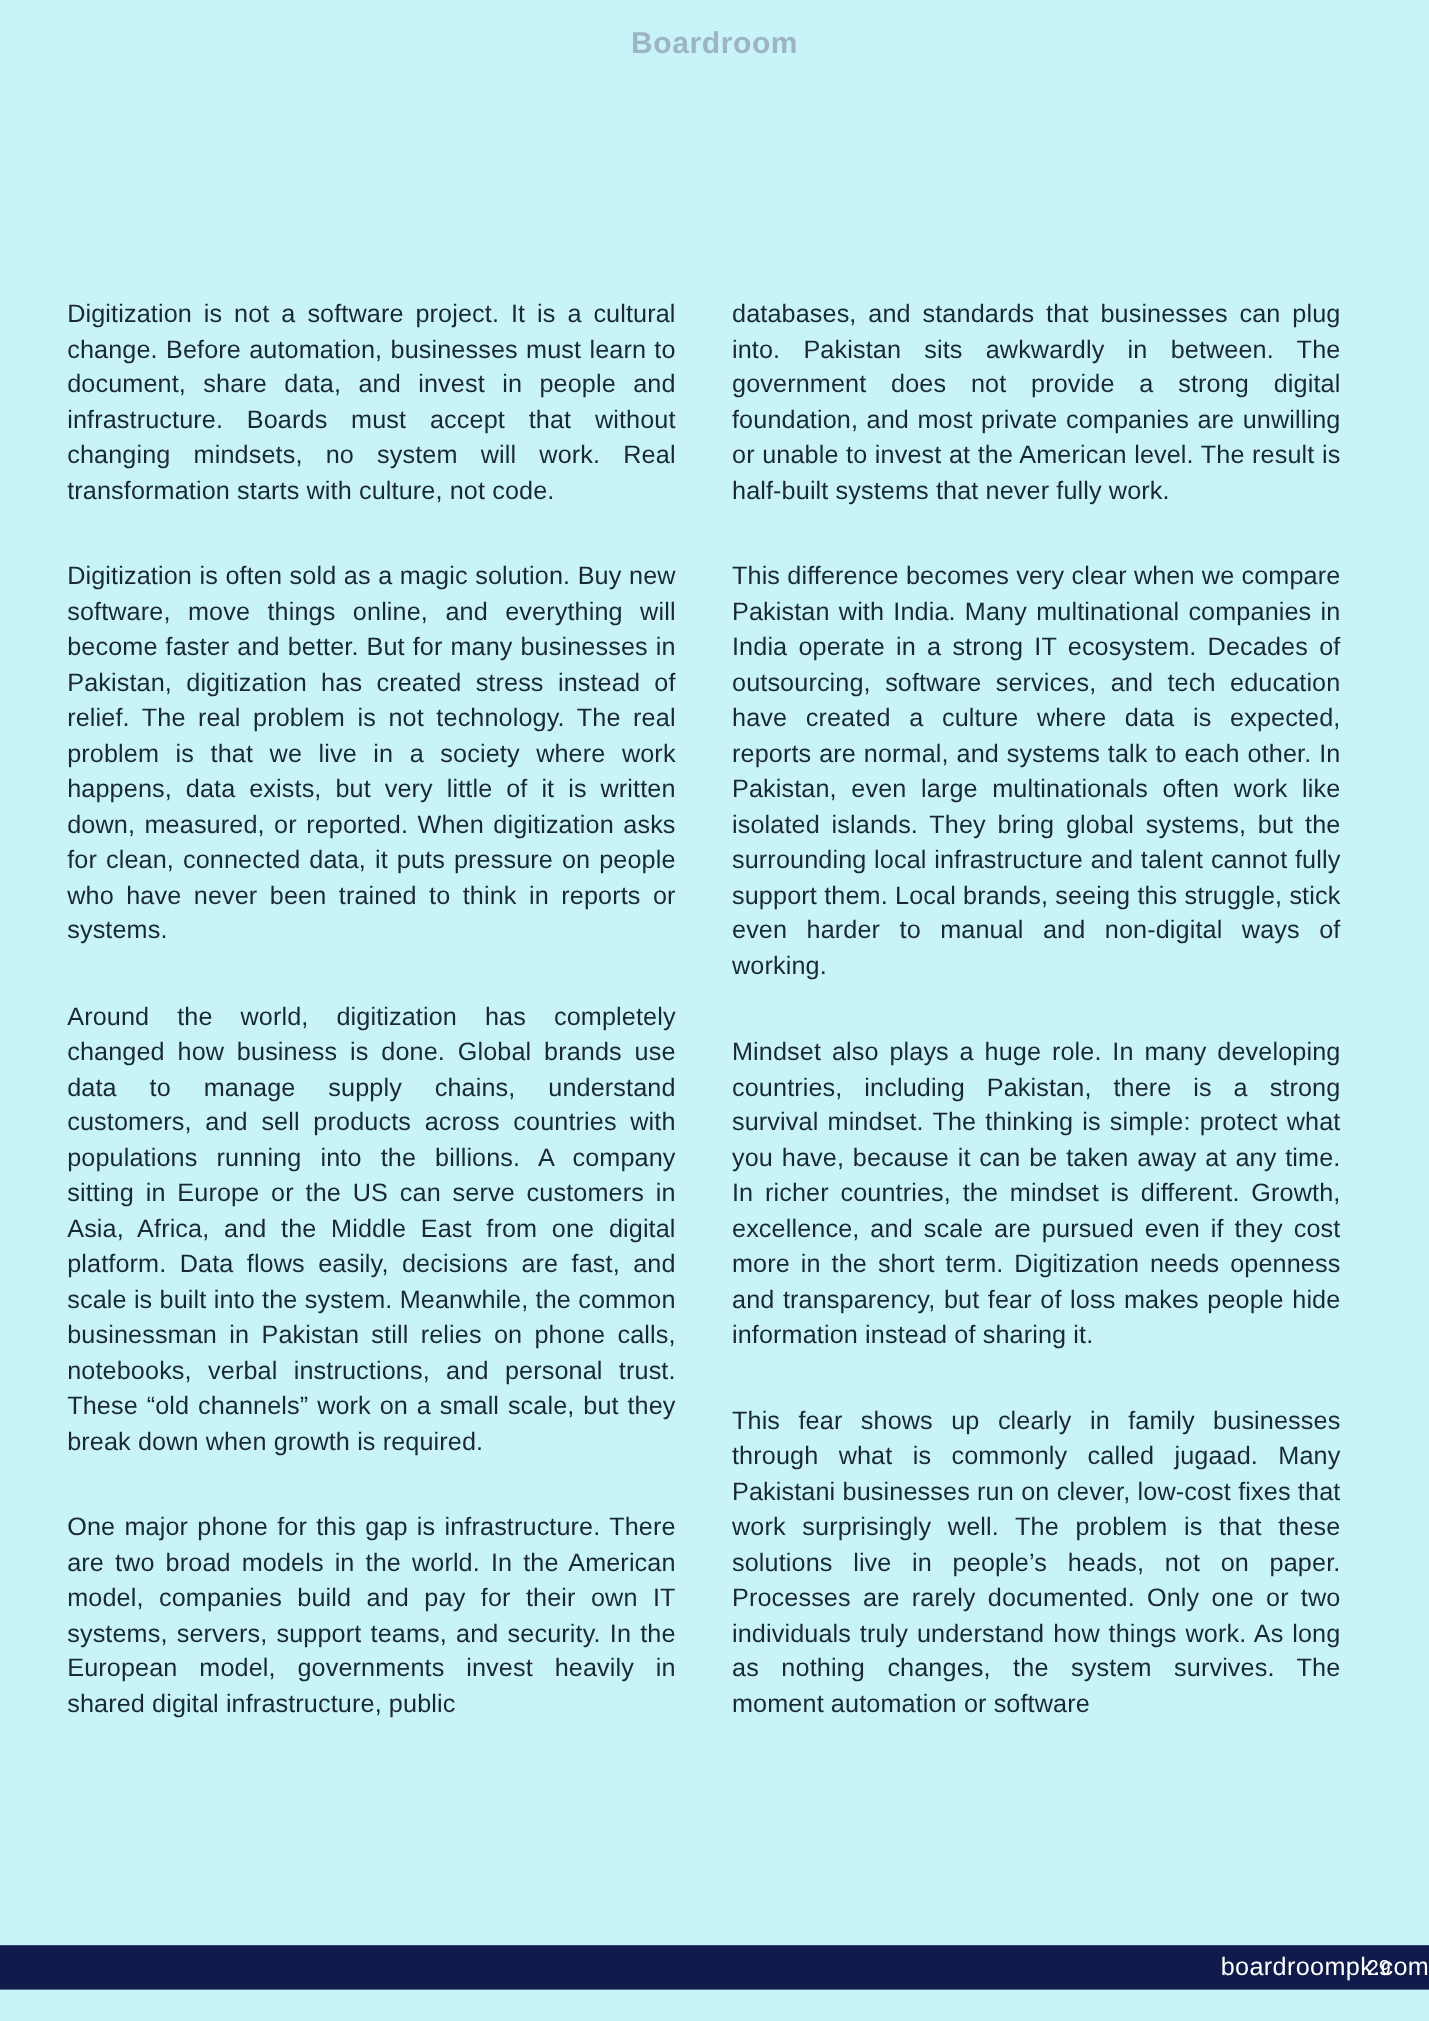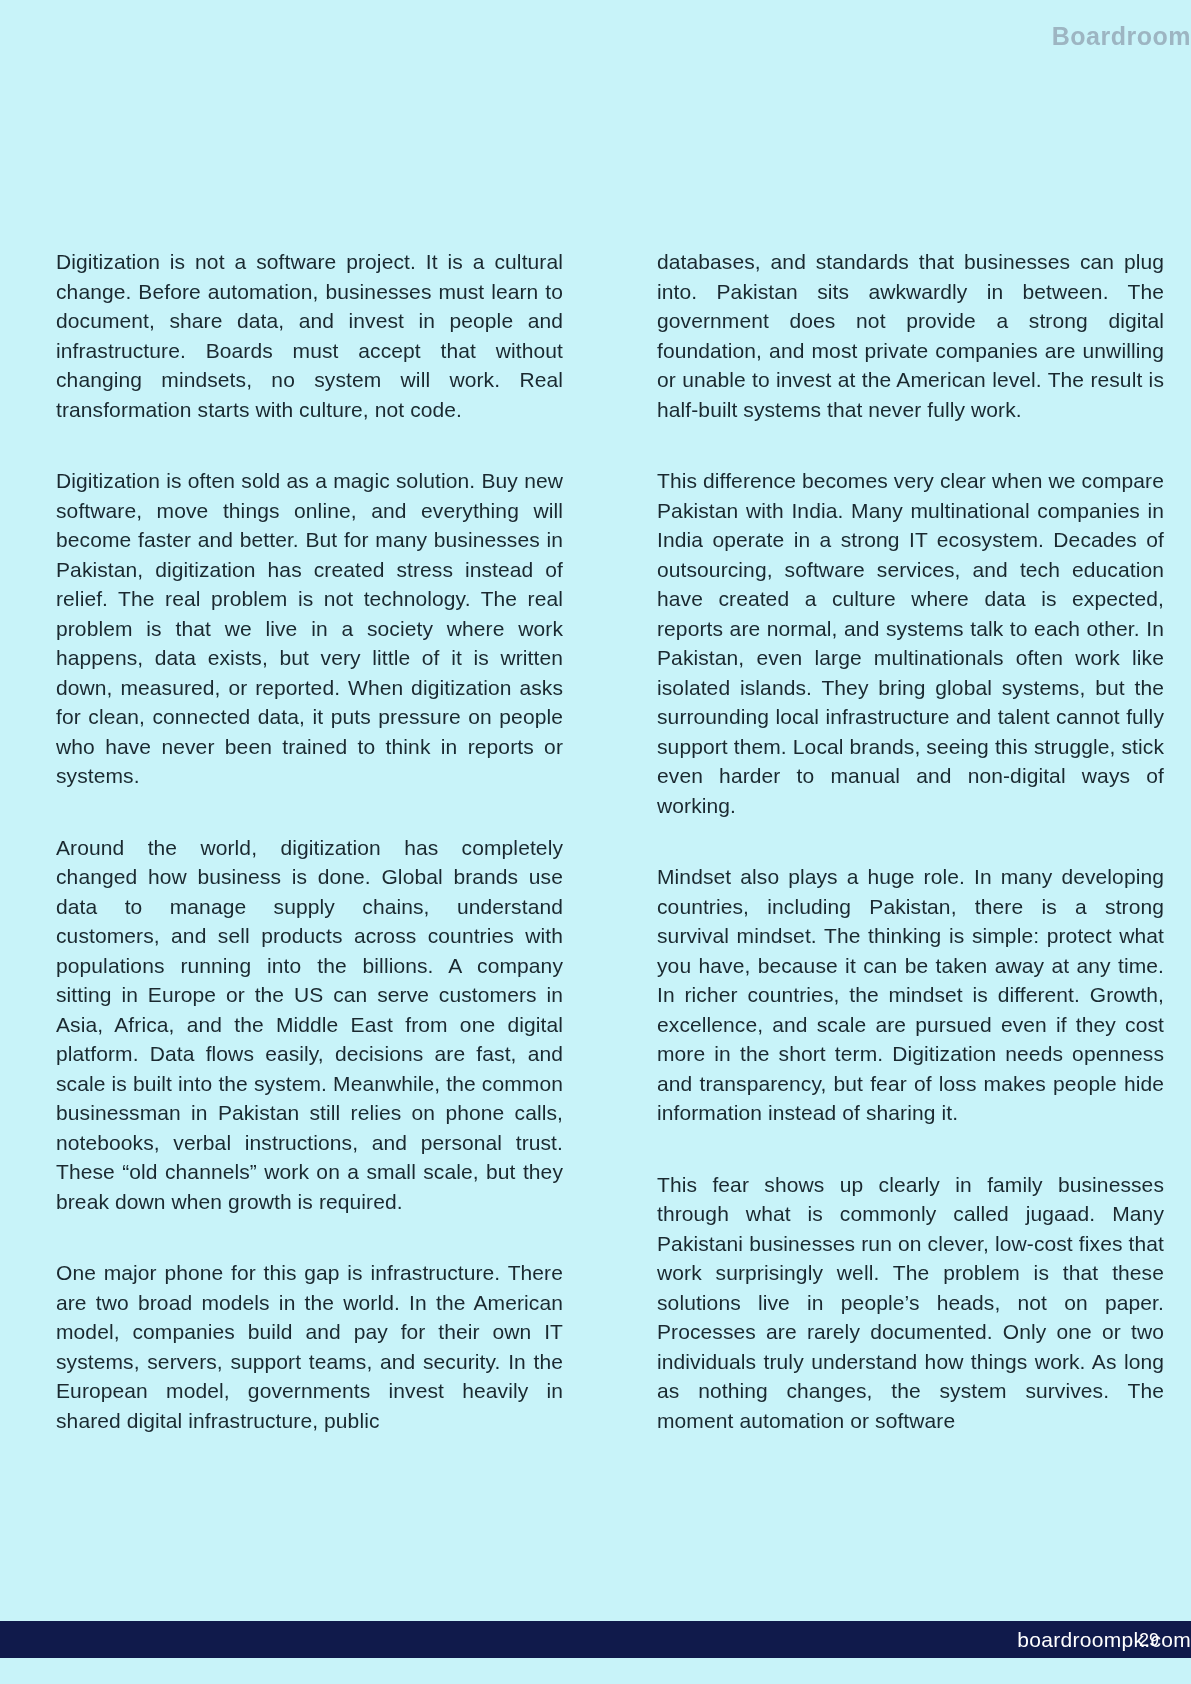--- a/index.html
+++ b/index.html
@@ -12,34 +12,34 @@
     background: #c8f3f9;
     font-family: "Liberation Sans", sans-serif;
     position: relative;
     overflow: hidden;
   }
   .page-title {
     position: absolute;
     top: 22px;
     left: 0;
     width: 100%;
-    text-align: right;
+    text-align: center;
     font-size: 25px;
     font-weight: 700;
     letter-spacing: 0.5px;
     color: #9db5c2;
     margin: 0;
   }
   .columns {
     position: absolute;
     left: 56px;
     top: 247px;
     width: 1076px;
     display: flex;
-    gap: 94px;
+    gap: 47px;
   }
   .col {
     width: 507px;
     flex: 0 0 507px;
   }
   .col p {
     margin: 0 0 42px 0;
     font-size: 21px;
     line-height: 29.5px;
     font-weight: 500;

